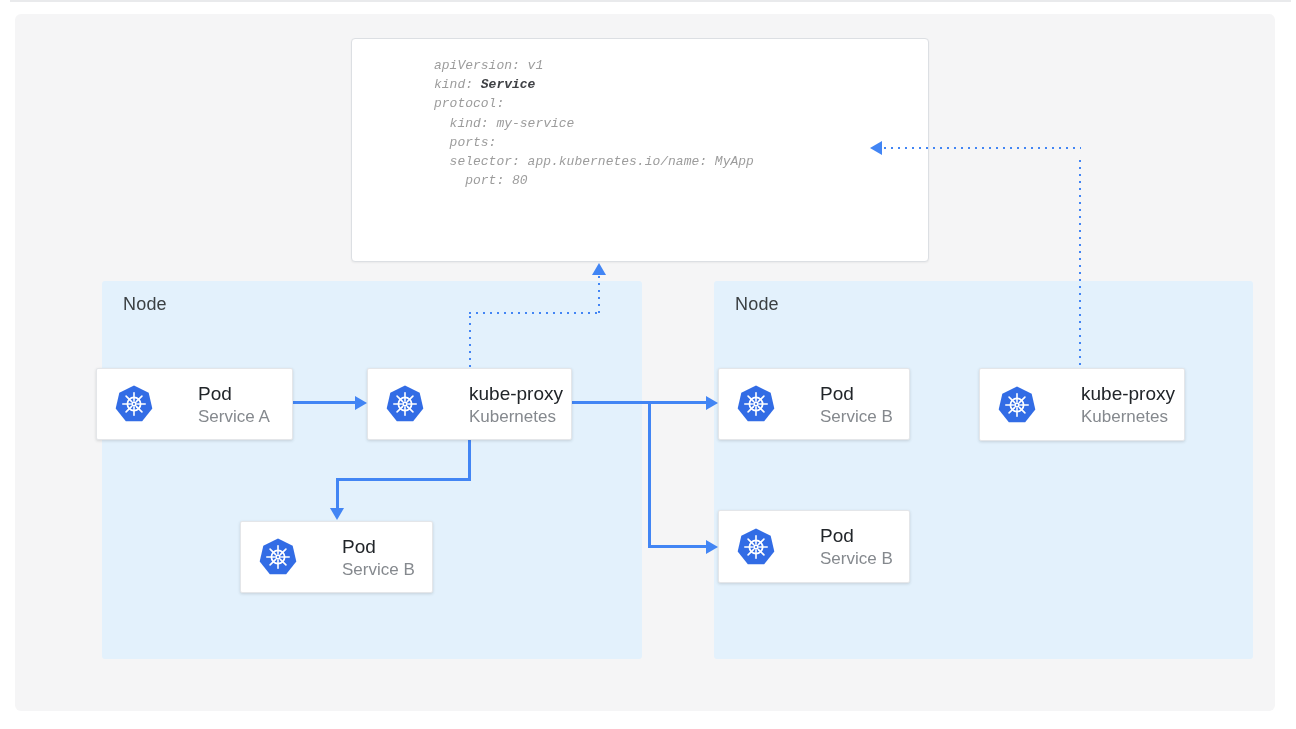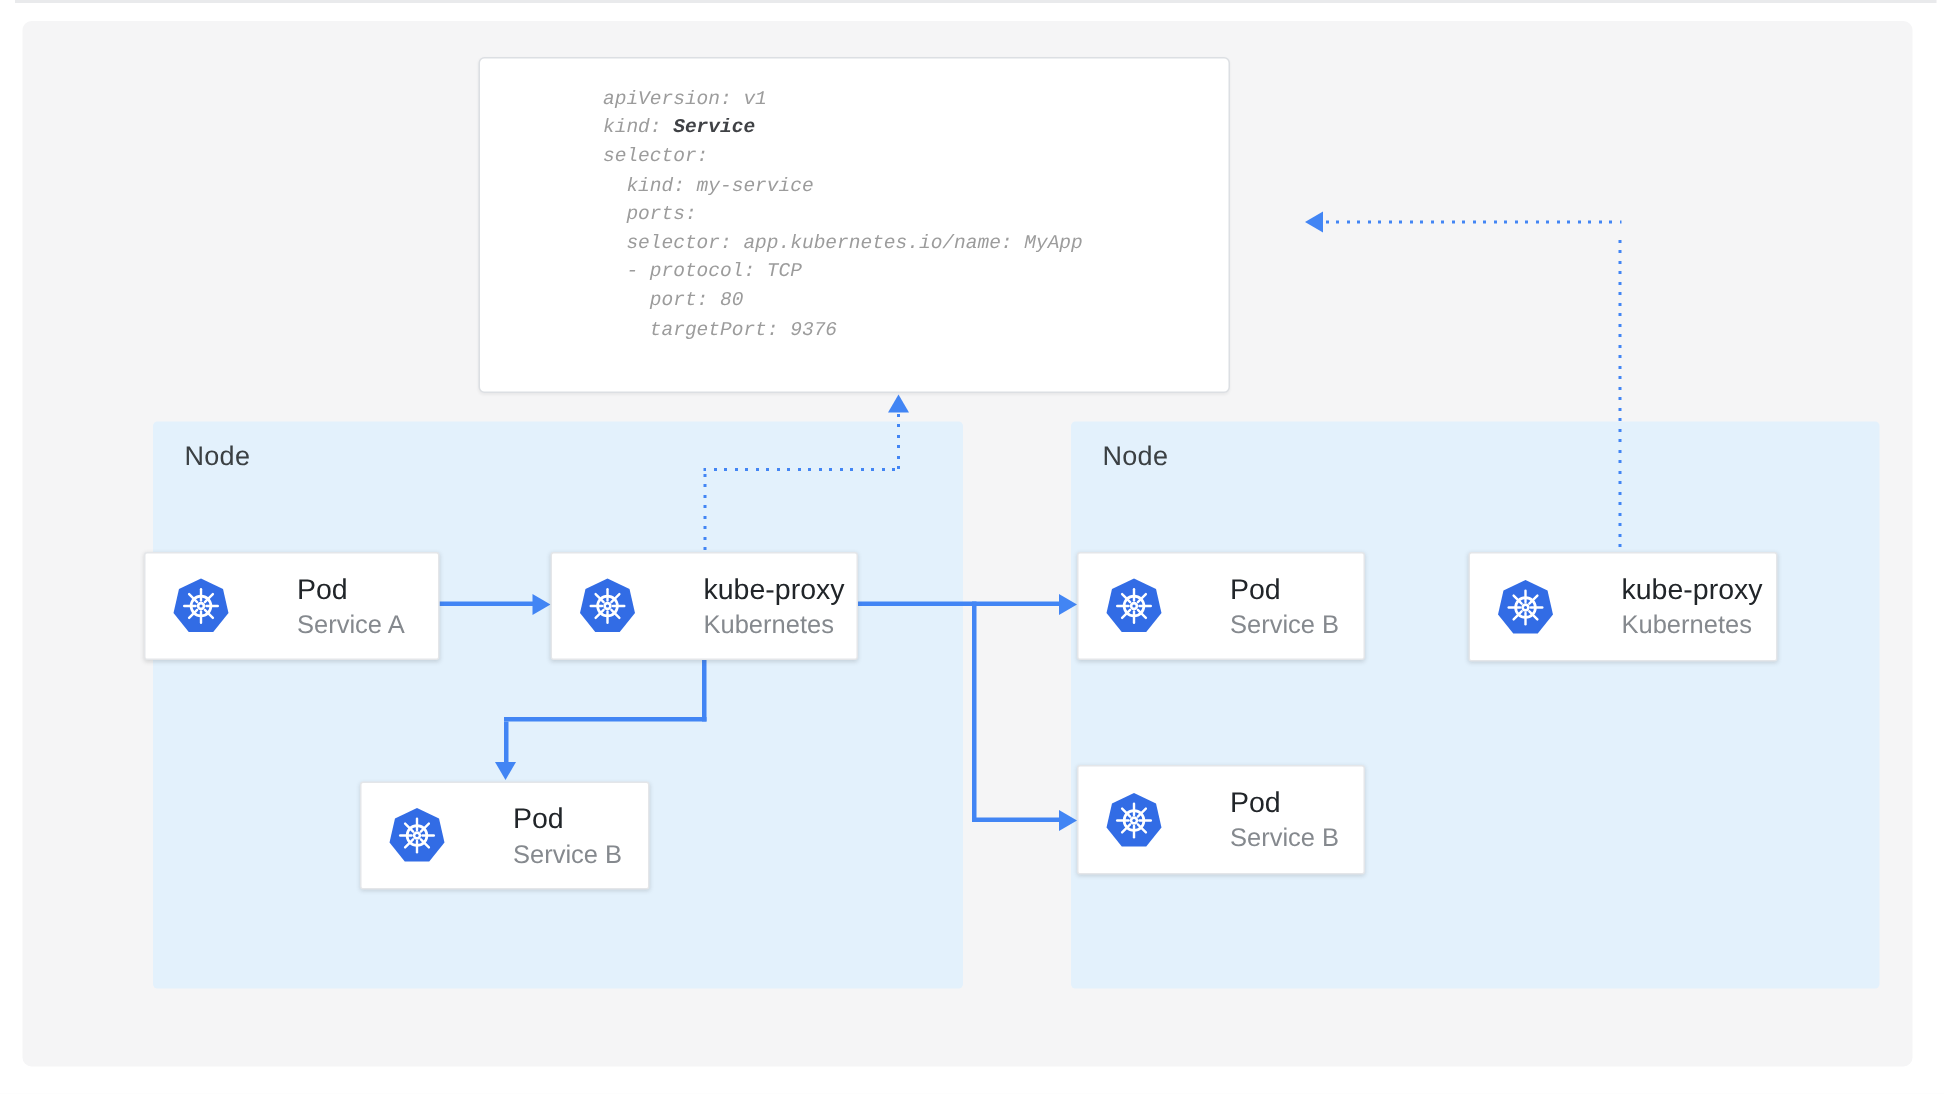--- a/index.html
+++ b/index.html
@@ -24,21 +24,21 @@
   .node-box{position:absolute;background:var(--node-bg);border-radius:3px;margin-left:35px;}
   .node-label{position:absolute;left:21px;top:13px;font-size:18px;color:var(--node-label-color);letter-spacing:.2px;}
 
   .card{position:absolute;display:flex;align-items:center;background:#fff;border:1px solid #e4e6e9;
         border-radius:2px;box-shadow:0 1px 3px rgba(60,64,67,.18);}
   .logo{width:40px;height:40px;margin-left:17px;flex:none;}
   .card-text{margin-left:44px;}
   .card-title{font-size:19px;line-height:25px;color:var(--title-color);}
   .card-subtitle{font-size:17px;line-height:22px;color:var(--subtitle-color);}
 
-  .yaml-card{position:absolute;left:319px;top:38px;width:501px;height:224px;background:#fff;
+  .yaml-card{position:absolute;left:351px;top:38px;width:578px;height:224px;background:#fff;
              border:1px solid var(--border-color);border-radius:4px;box-shadow:0 1px 2px rgba(0,0,0,.05);
              padding:17px 0 0 82px;}
   .code-line{font-family:"Liberation Mono",monospace;font-style:italic;font-size:13px;line-height:19.2px;
              color:var(--code-gray);white-space:pre;}
   .code-line .b{font-weight:bold;color:var(--code-dark);text-align:right;}
 
   .ln{position:absolute;background:var(--accent);}
   .dot-h{position:absolute;height:2px;background-image:repeating-linear-gradient(to right,var(--accent) 0 2px,transparent 2px 7px);}
   .dot-v{position:absolute;width:2px;background-image:repeating-linear-gradient(to bottom,var(--accent) 0 2px,transparent 2px 7px);}
   .ah{position:absolute;width:0;height:0;}
@@ -69,27 +69,25 @@
   </symbol>
 </svg>
 
 <div id="stage">
   <div class="top-hairline"></div>
   <div class="canvas"></div>
 
   <div class="yaml-card">
     <div class="code-line"><span>apiVersion: v1</span><span class="b"></span></div>
     <div class="code-line"><span>kind: </span><span class="b">Service</span></div>
-    <div class="code-line"><span>selector:</span><span class="b"></span></div>
+    <div class="code-line"><span>protocol:</span><span class="b"></span></div>
     <div class="code-line"><span>  kind: my-service</span><span class="b"></span></div>
     <div class="code-line"><span>  ports:</span><span class="b"></span></div>
     <div class="code-line"><span>  selector: app.kubernetes.io/name: MyApp</span><span class="b"></span></div>
-    <div class="code-line"><span>  - protocol: TCP</span><span class="b"></span></div>
     <div class="code-line"><span>    port: 80</span><span class="b"></span></div>
-    <div class="code-line"><span>    targetPort: 9376</span><span class="b"></span></div>
   </div>
 
   <div class="node-box" style="left:67px;top:281px;width:540px;height:378px;">
     <div class="node-label">Node</div>
   </div>
 
   <div class="node-box" style="left:679px;top:281px;width:539px;height:378px;">
     <div class="node-label">Node</div>
   </div>
 

